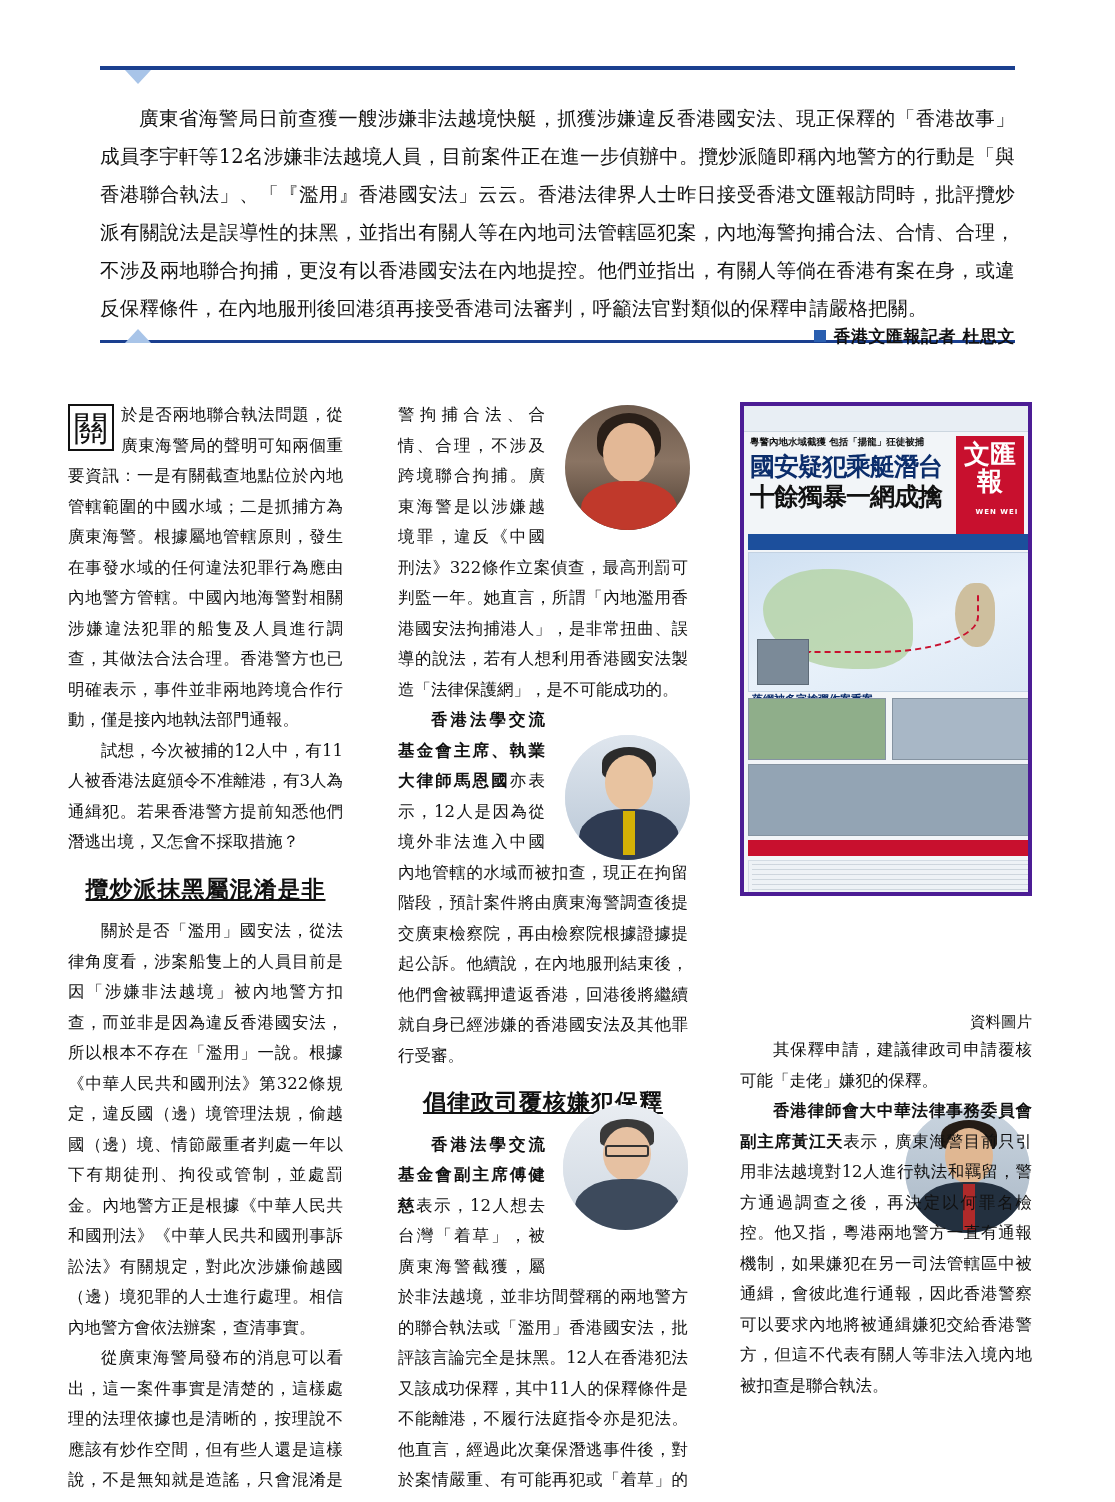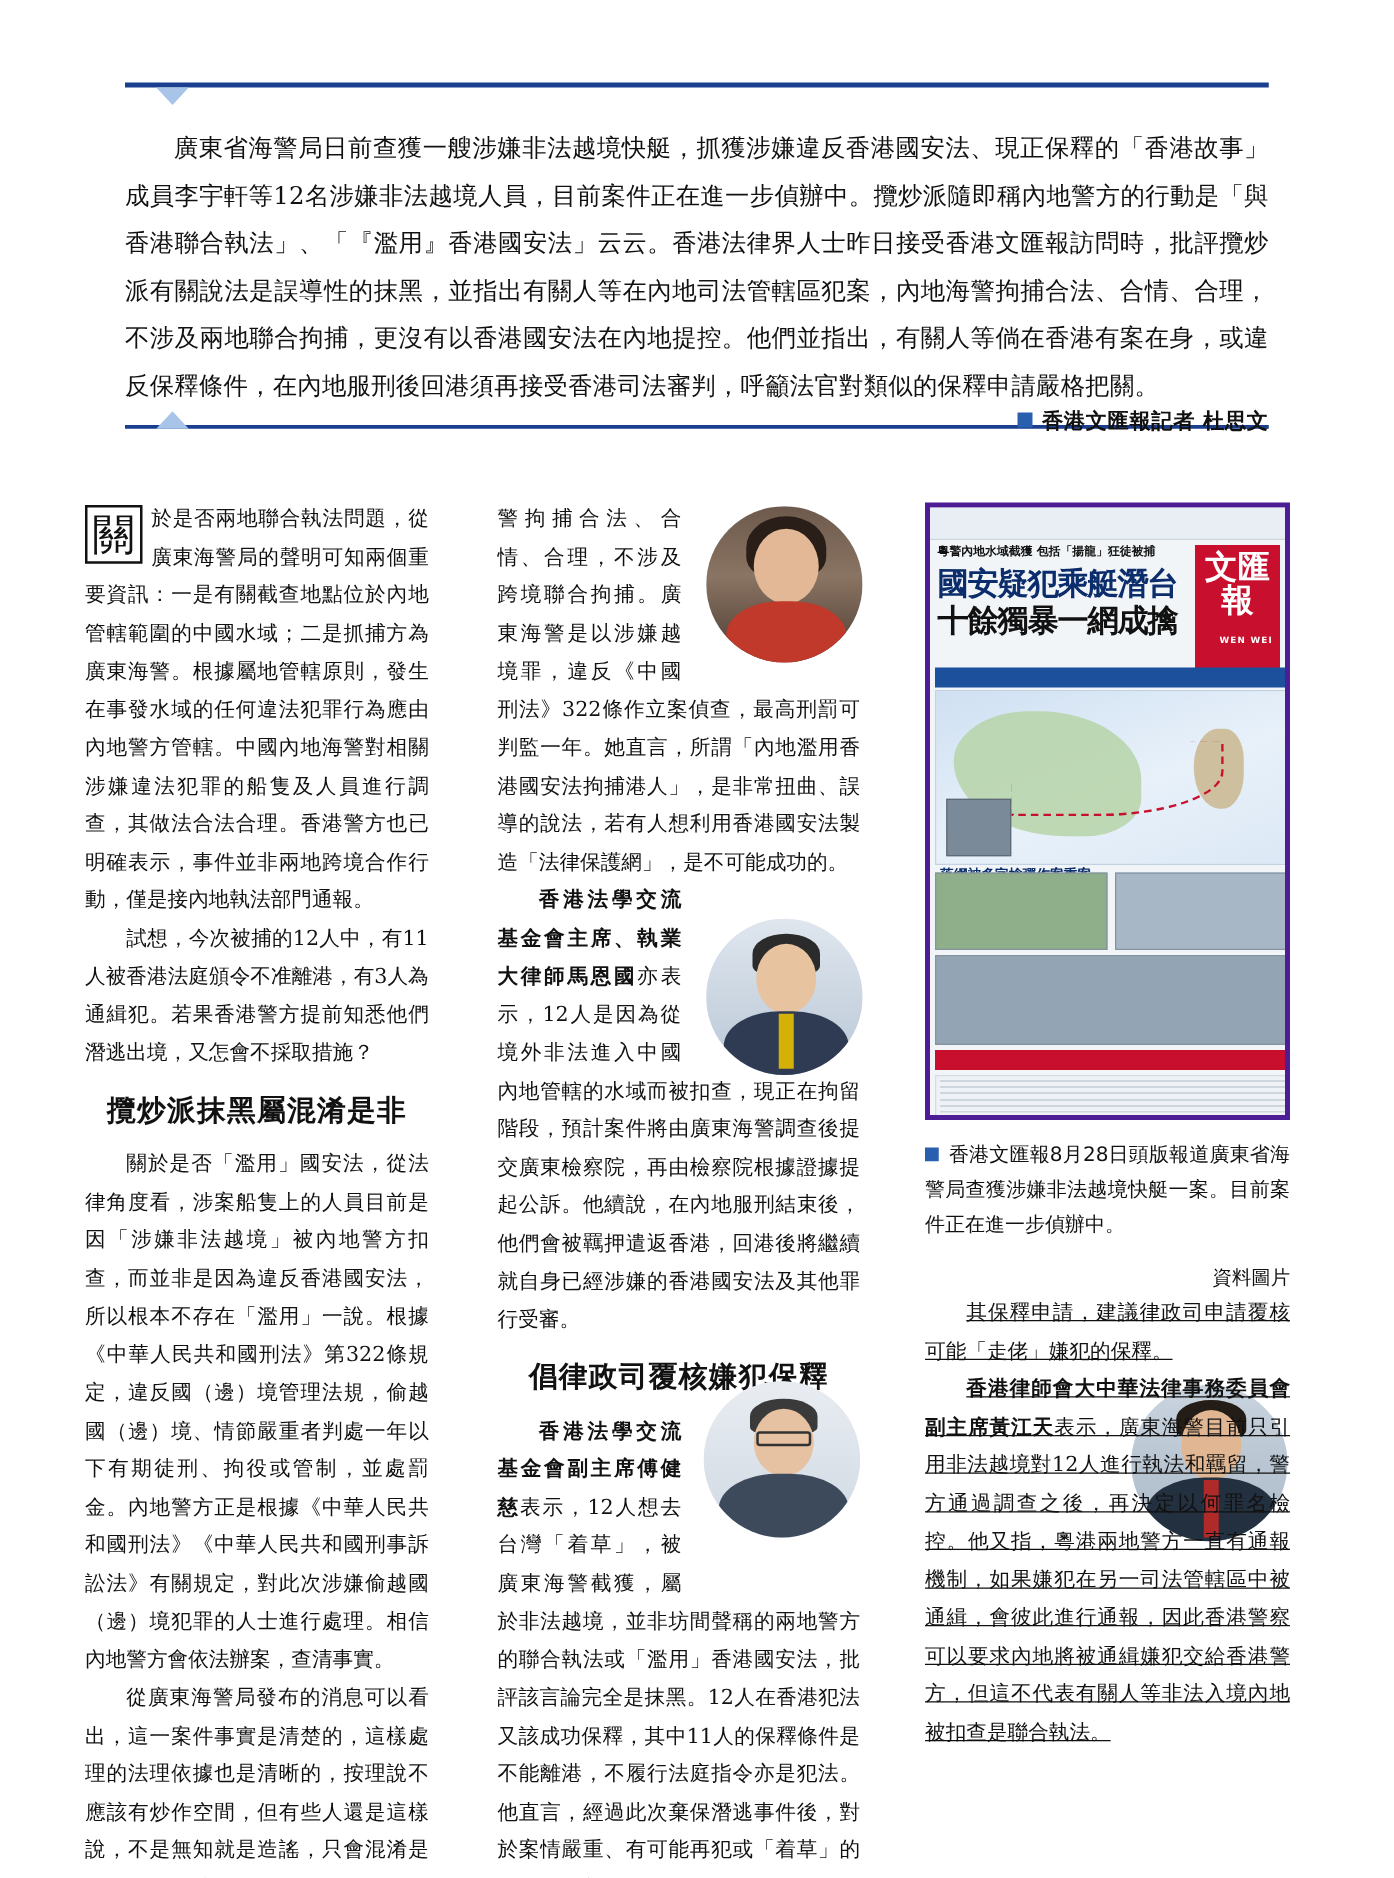--- a/index.html
+++ b/index.html
@@ -65,20 +65,21 @@
     border:2px solid #111;
     padding:5px 4px 4px 4px;
     margin:4px 7px 0 0;
     font-family:"DejaVu Serif", serif;
   }
 
   h2.sec {
     font-size:23px; font-weight:bold; text-align:center;
     margin:16px 0 12px 0; letter-spacing:1px;
     font-family:"DejaVu Sans", sans-serif;
+    text-decoration:underline;
   }
   .bold { font-weight:bold; font-family:"DejaVu Sans", sans-serif; }
 
   
   .portrait {
     border-radius:50%;
     overflow:hidden;
     position:absolute;
     background:#dfe6ee;
   }
@@ -153,21 +154,21 @@
     position:absolute; left:740px; top:910px; width:292px;
     font-size:16px; line-height:28px; font-family:"DejaVu Sans", sans-serif;
     text-align:justify;
   }
   .caption .sq { width:11px; height:11px; }
   .credit {
     position:absolute; left:740px; top:1000px; width:292px;
     text-align:right; font-size:15.5px; font-family:"DejaVu Sans", sans-serif;margin-top:12px;
   }
   .col3-lower { position:absolute; left:740px; top:1035px; width:292px;
-    font-size:16.5px; line-height:30.5px; text-align:justify;text-decoration:underline; }
+    font-size:16.5px; line-height:30.5px; text-align:justify; }
   .col3-lower p { margin:0; text-indent:2em; }
 
   
   .ph-face { width:100%; height:100%; position:relative; }
   .ph-face .bg { position:absolute; inset:0; }
   .ph-face .head { position:absolute; border-radius:50%; }
   .ph-face .body { position:absolute; border-radius:45% 45% 0 0; }
 
   .f1 .bg { background:linear-gradient(180deg,#6d5a4c 0%,#8a7463 45%,#4b3b30 100%); }
   .f1 .head{ left:38px; top:18px; width:52px; height:60px; background:#e3b896; }
@@ -279,23 +280,20 @@
     </div>
     <div class="fp-headline-small">落網被多字槍彈作案重案</div>
     <div class="fp-ph a"></div>
     <div class="fp-ph b"></div>
     <div class="fp-ph c"></div>
     <div class="fp-bar"></div>
     <div class="fp-foot"></div>
     <div class="fp-cols"></div>
   </div>
 
-  <div class="caption">
-    <span class="sq"></span><span>香港文匯報8月28日頭版報道廣東省海警局查獲涉嫌非法越境快艇一案。目前案件正在進一步偵辦中。</span>
-  </div>
   <div class="credit">資料圖片</div>
 
   <div class="col3-lower">
     <p>其保釋申請，建議律政司申請覆核可能「走佬」嫌犯的保釋。</p>
     <p><span class="bold">香港律師會大中華法律事務委員會副主席黃江天</span><span>表示，廣東海警目前只引用非法越境對12人進行執法和羈留，警方通過調查之後，再決定以何罪名檢控。他又指，粵港兩地警方一直有通報機制，如果嫌犯在另一司法管轄區中被通緝，會彼此進行通報，因此香港警察可以要求內地將被通緝嫌犯交給香港警方，但這不代表有關人等非法入境內地被扣查是聯合執法。</span></p>
   </div>
 
 </div>
 
 </body></html>

